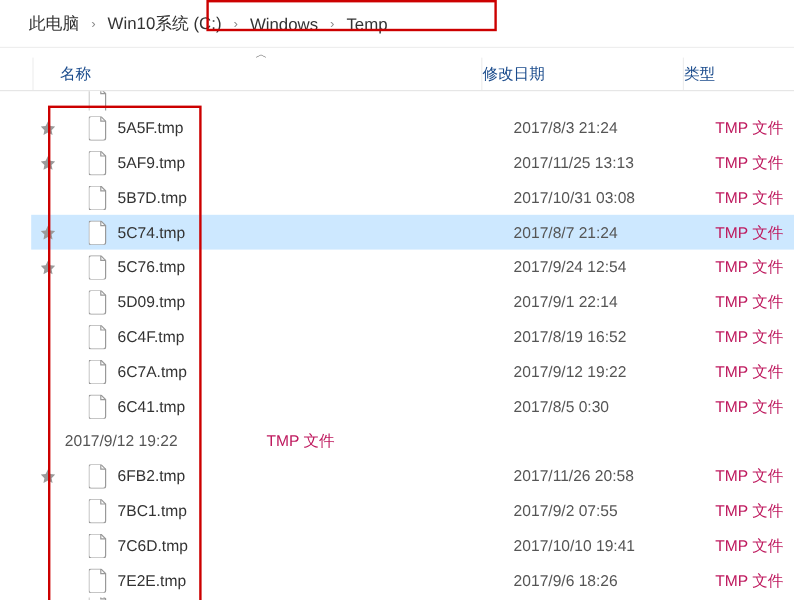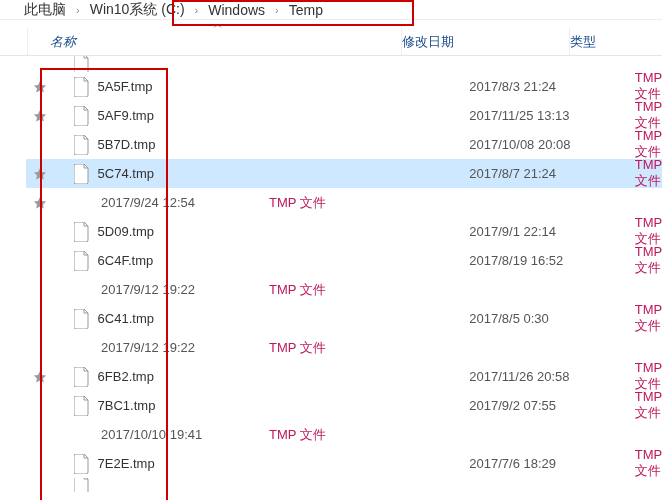--- a/index.html
+++ b/index.html
@@ -9,21 +9,21 @@
     color: #333;
     background: #fff;
     width: 662px;
     height: 500px;
     overflow: hidden;
     position: relative;
   }
   .breadcrumb {
     display: flex;
     align-items: center;
-    height: 20px;
+    height: 40px;
     padding-left: 20px;
     color: #333;
     font-size: 14px;
     border-bottom: 1px solid #eee;
   }
   .breadcrumb .crumb { padding: 0 4px; }
   .breadcrumb .sep { color: #888; padding: 0 6px; font-size: 11px; }
   .annot-crumb {
     position: absolute;
     border: 2px solid #c00;
@@ -46,38 +46,38 @@
   }
   .columns {
     display: flex;
     height: 28px;
     align-items: center;
     border-bottom: 1px solid #e6e6e6;
     font-size: 13px;
     color: #1a4b8c;
   }
   .col-pin   { width: 28px; }
-  .col-name  { width: 374px; padding-left: 22px; font-style: italic; }
+  .col-name  { width: 374px; padding-left: 22px; }
   .col-date  { width: 168px; }
   .col-type  { flex: 1; }
   .col-head  { border-right: 1px solid #eee; height: 100%; display: flex; align-items: center; }
   .col-head:last-child { border-right: none; text-align: right; }
 
   .body { position: relative; padding-left: 26px; }
   .row {
     display: flex;
     align-items: center;
     height: 29px;
     font-size: 13px;
     color: #333;
   }
   .row.selected { background: #cde8ff; }
   .cell-pin { width: 28px; display:flex; justify-content:center; color:#7a7a7a; }
   .cell-name { width: 374px; display:flex; align-items:center; padding-left: 20px; }
-  .cell-date { width: 168px; color: #555; margin-left: 47px; }
+  .cell-date { width: 168px; color: #555; }
   .cell-type { flex:1; color:#be185d; }
 
   .file-icon {
     width: 16px; height: 20px;
     margin-right: 8px;
     flex-shrink: 0;
   }
   .pin-icon { width: 12px; height: 12px; }
 
   .partial-top .cell-name span { visibility: hidden; }
@@ -170,21 +170,21 @@
       </div>
       <div class="row">
         <div class="cell-pin"></div>
         <div class="cell-name">
           <svg class="file-icon" viewBox="0 0 16 20">
             <path d="M2 0h8l4 4v14a2 2 0 0 1-2 2H2a2 2 0 0 1-2-2V2a2 2 0 0 1 2-2z" fill="#fff" stroke="#999"></path>
             <path d="M10 0v4h4" fill="none" stroke="#999"></path>
           </svg>
           <span>5B7D.tmp</span>
         </div>
-        <div class="cell-date">2017/10/08 20:08</div>
+        <div class="cell-date">2017/10/31 03:08</div>
         <div class="cell-type">TMP 文件</div>
       </div>
       <div class="row selected">
         <div class="cell-pin">
           <svg class="pin-icon" viewBox="0 0 12 12">
             <path d="M6 0l2 4 4 .5-3 3 .8 4L6 9.5 2.2 11.5 3 7.5 0 4.5 4 4z" fill="#9a9a9a"></path>
           </svg>
         </div>
         <div class="cell-name">
           <svg class="file-icon" viewBox="0 0 16 20">
@@ -195,20 +195,27 @@
         </div>
         <div class="cell-date">2017/8/7 21:24</div>
         <div class="cell-type">TMP 文件</div>
       </div>
       <div class="row">
         <div class="cell-pin">
           <svg class="pin-icon" viewBox="0 0 12 12">
             <path d="M6 0l2 4 4 .5-3 3 .8 4L6 9.5 2.2 11.5 3 7.5 0 4.5 4 4z" fill="#9a9a9a"></path>
           </svg>
         </div>
+        <div class="cell-name">
+          <svg class="file-icon" viewBox="0 0 16 20">
+            <path d="M2 0h8l4 4v14a2 2 0 0 1-2 2H2a2 2 0 0 1-2-2V2a2 2 0 0 1 2-2z" fill="#fff" stroke="#999"></path>
+            <path d="M10 0v4h4" fill="none" stroke="#999"></path>
+          </svg>
+          <span>5C76.tmp</span>
+        </div>
         <div class="cell-date">2017/9/24 12:54</div>
         <div class="cell-type">TMP 文件</div>
       </div>
       <div class="row">
         <div class="cell-pin"></div>
         <div class="cell-name">
           <svg class="file-icon" viewBox="0 0 16 20">
             <path d="M2 0h8l4 4v14a2 2 0 0 1-2 2H2a2 2 0 0 1-2-2V2a2 2 0 0 1 2-2z" fill="#fff" stroke="#999"></path>
             <path d="M10 0v4h4" fill="none" stroke="#999"></path>
           </svg>
@@ -224,20 +231,27 @@
             <path d="M2 0h8l4 4v14a2 2 0 0 1-2 2H2a2 2 0 0 1-2-2V2a2 2 0 0 1 2-2z" fill="#fff" stroke="#999"></path>
             <path d="M10 0v4h4" fill="none" stroke="#999"></path>
           </svg>
           <span>6C4F.tmp</span>
         </div>
         <div class="cell-date">2017/8/19 16:52</div>
         <div class="cell-type">TMP 文件</div>
       </div>
       <div class="row">
         <div class="cell-pin"></div>
+        <div class="cell-name">
+          <svg class="file-icon" viewBox="0 0 16 20">
+            <path d="M2 0h8l4 4v14a2 2 0 0 1-2 2H2a2 2 0 0 1-2-2V2a2 2 0 0 1 2-2z" fill="#fff" stroke="#999"></path>
+            <path d="M10 0v4h4" fill="none" stroke="#999"></path>
+          </svg>
+          <span>6C7A.tmp</span>
+        </div>
         <div class="cell-date">2017/9/12 19:22</div>
         <div class="cell-type">TMP 文件</div>
       </div>
       <div class="row">
         <div class="cell-pin"></div>
         <div class="cell-name">
           <svg class="file-icon" viewBox="0 0 16 20">
             <path d="M2 0h8l4 4v14a2 2 0 0 1-2 2H2a2 2 0 0 1-2-2V2a2 2 0 0 1 2-2z" fill="#fff" stroke="#999"></path>
             <path d="M10 0v4h4" fill="none" stroke="#999"></path>
           </svg>
@@ -274,33 +288,40 @@
             <path d="M2 0h8l4 4v14a2 2 0 0 1-2 2H2a2 2 0 0 1-2-2V2a2 2 0 0 1 2-2z" fill="#fff" stroke="#999"></path>
             <path d="M10 0v4h4" fill="none" stroke="#999"></path>
           </svg>
           <span>7BC1.tmp</span>
         </div>
         <div class="cell-date">2017/9/2 07:55</div>
         <div class="cell-type">TMP 文件</div>
       </div>
       <div class="row">
         <div class="cell-pin"></div>
+        <div class="cell-name">
+          <svg class="file-icon" viewBox="0 0 16 20">
+            <path d="M2 0h8l4 4v14a2 2 0 0 1-2 2H2a2 2 0 0 1-2-2V2a2 2 0 0 1 2-2z" fill="#fff" stroke="#999"></path>
+            <path d="M10 0v4h4" fill="none" stroke="#999"></path>
+          </svg>
+          <span>7C6D.tmp</span>
+        </div>
         <div class="cell-date">2017/10/10 19:41</div>
         <div class="cell-type">TMP 文件</div>
       </div>
       <div class="row">
         <div class="cell-pin"></div>
         <div class="cell-name">
           <svg class="file-icon" viewBox="0 0 16 20">
             <path d="M2 0h8l4 4v14a2 2 0 0 1-2 2H2a2 2 0 0 1-2-2V2a2 2 0 0 1 2-2z" fill="#fff" stroke="#999"></path>
             <path d="M10 0v4h4" fill="none" stroke="#999"></path>
           </svg>
           <span>7E2E.tmp</span>
         </div>
-        <div class="cell-date">2017/7/6 18:29</div>
+        <div class="cell-date">2017/9/6 18:26</div>
         <div class="cell-type">TMP 文件</div>
       </div>
     </div>
 
   <div class="row" style="height:14px;overflow:hidden">
     <div class="cell-pin"></div>
     <div class="cell-name">
       <svg class="file-icon" viewBox="0 0 16 20">
           <path d="M2 0h8l4 4v14a2 2 0 0 1-2 2H2a2 2 0 0 1-2-2V2a2 2 0 0 1 2-2z" fill="#fff" stroke="#999"></path>
           <path d="M10 0v4h4" fill="none" stroke="#999"></path>

